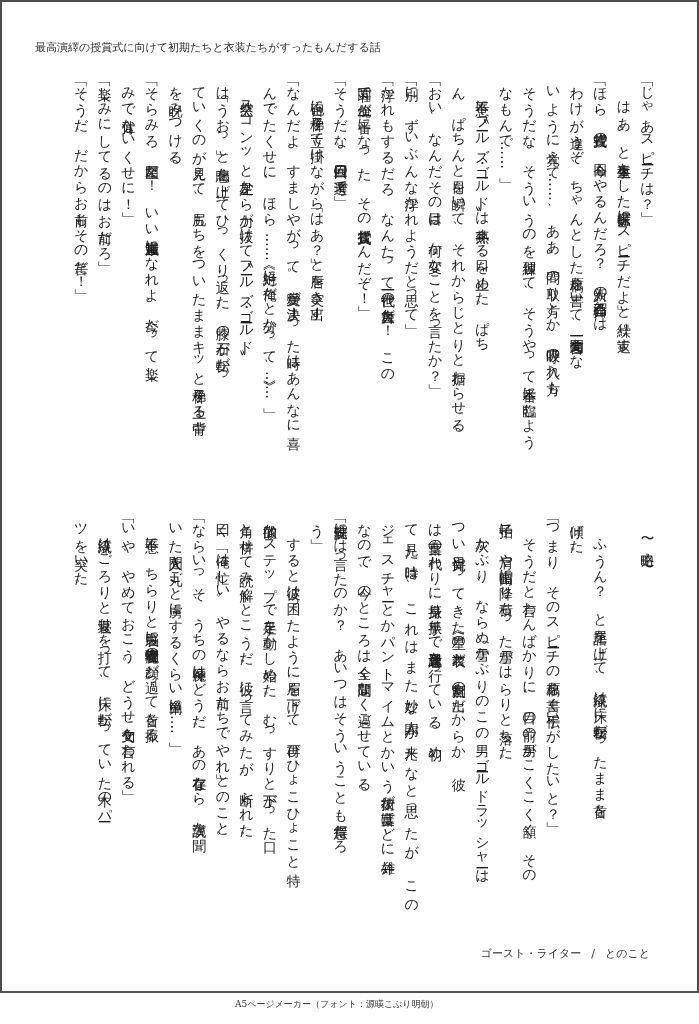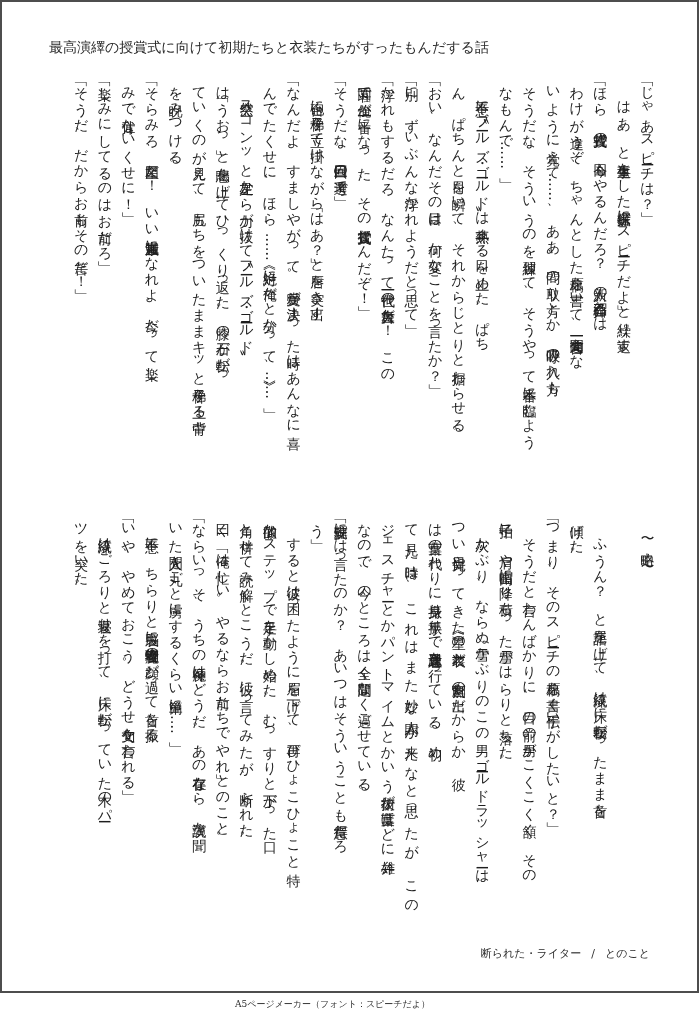--- a/index.html
+++ b/index.html
@@ -8,23 +8,23 @@
     font-family: "DejaVu Serif", "Liberation Serif", serif;
     color: #1e1e1e;
   }
   .page-frame {
     position: absolute; left: 0; top: 0;
     width: 699px; height: 993px;
     box-sizing: border-box;
     border: 2px solid #4d4d4d;
   }
   .title {
-    position: absolute; left: 47px; top: 39px;
-    font-size: 14px; line-height: 14px;
-    white-space: nowrap; color: #2a2a2a; font-family: Liberation Mono, monospace;
+    position: absolute; left: 33px; top: 39px;
+    font-size: 11px; line-height: 14px;
+    white-space: nowrap; color: #2a2a2a;
   }
   .vblock {
     position: absolute; left: 67px;
     width: 590px; height: 392px;
     writing-mode: vertical-rl;
   }
   .vblock.upper { top: 75px; }
   .vblock.lower { top: 512px; }
   .col {
     width: 23.6px; height: 392px;
@@ -101,18 +101,18 @@
     <div class="col">曰く、「俺は忙しい。やるならお前たちでやれ」とのこと。</div>
     <div class="col">「ならいっそ、うちの魔神はどうだ。あの存在なら、演説を聞</div>
     <div class="col">いた人間を丸ごと虜にするくらい簡単に……」</div>
     <div class="col">　不意に、ちらりと脳裏に魔物管理者の顔が過って首を振る。</div>
     <div class="col">「いや、やめておこう。どうせ文句を言われる」</div>
     <div class="col">　流紋はごろりと寝返りを打って、床に転がっていた木のパー</div>
     <div class="col">ツを突いた。</div>
   </div>
 
   <div class="byline">
-    <span>断られた・ライター</span><span class="sep">/</span><span>とのこと</span>
+    <span>ゴースト・ライター</span><span class="sep">/</span><span>とのこと</span>
   </div>
 
 </div>
 
-<div class="footer">A5ページメーカー（フォント：スピーチだよ）</div>
+<div class="footer">A5ページメーカー（フォント：源暎こぶり明朝）</div>
 
 </body></html>

